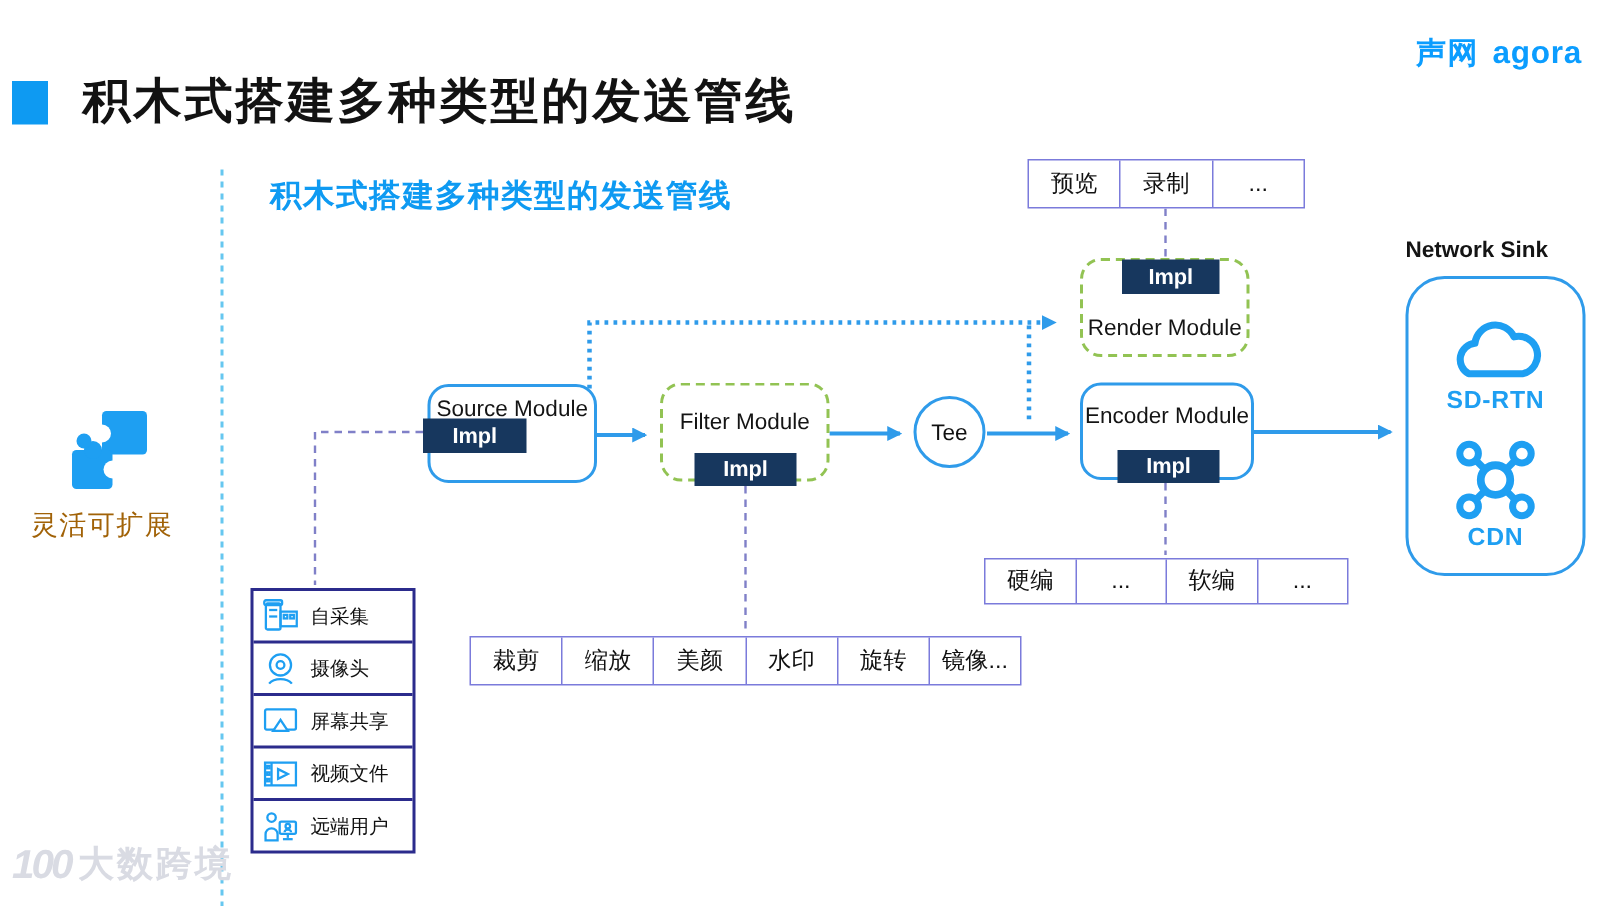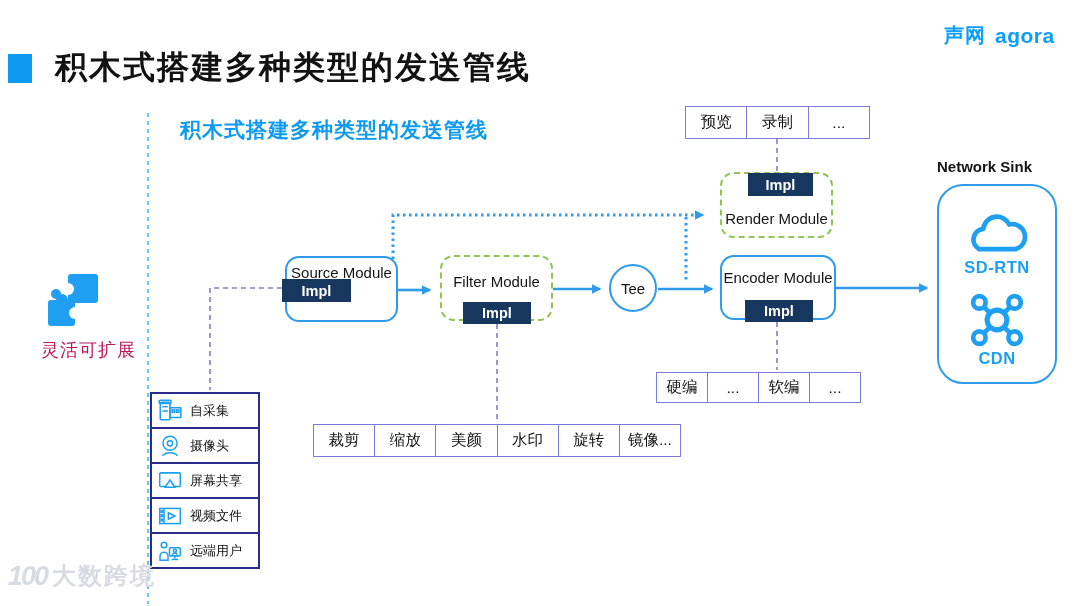--- a/index.html
+++ b/index.html
@@ -11,23 +11,23 @@
   
   .title-square{left:8px;top:54px;width:24px;height:29px;background:#0E9AF2;}
   .page-title{left:55px;top:46px;font-size:32px;font-weight:bold;color:#121212;letter-spacing:2px;}
   .brand{left:944px;top:22px;display:flex;align-items:center;gap:9px;}
   .brand .cn{font-size:20px;font-weight:bold;color:#0B9DFF;letter-spacing:1px;}
   .brand .en{font-size:21px;font-weight:bold;color:#0B9DFF;letter-spacing:.5px;}
   .subtitle{left:180px;top:116px;font-size:21px;font-weight:bold;color:#0E9AF2;letter-spacing:1px;}
   
   .overlay{position:absolute;left:0;top:0;pointer-events:none;}
   
-  .feature-caption{left:0px;top:338px;width:136px;text-align:right;font-size:18px;color:#be185d;letter-spacing:1px;}
-  
-  .source-list{left:150px;top:392px;width:110px;height:177px;border:2px solid #2B2B8C;background:#fff;
+  .feature-caption{left:0px;top:338px;width:136px;text-align:center;font-size:18px;color:#a16207;letter-spacing:1px;}
+  
+  .source-list{left:167px;top:392px;width:110px;height:177px;border:2px solid #2B2B8C;background:#fff;
     box-sizing:border-box;display:flex;flex-direction:column;}
   .source-row{flex:1;display:flex;align-items:center;gap:7px;padding-left:5px;border-top:2px solid #2B2B8C;}
   .source-row:first-child{border-top:none;}
   .source-row .lbl{font-size:13px;color:#111;}
   .source-row svg{flex:0 0 auto;}
   
   .module{box-sizing:border-box;background:#fff;border-radius:14px;}
   .module .mlabel{text-align:center;font-size:15px;color:#141414;}
   .m-source{left:285px;top:256px;width:113px;height:66px;border:2px solid #2F9BEA;}
   .m-source .mlabel{margin-top:6px;}
@@ -45,21 +45,21 @@
   .impl-render{left:748px;top:173px;width:65px;height:23px;}
   .tee{left:609px;top:264px;width:48px;height:48px;border:2px solid #2F9BEA;border-radius:50%;
     box-sizing:border-box;background:#fff;display:flex;align-items:center;justify-content:center;font-size:15px;}
   
   .strip{box-sizing:border-box;border:1.5px solid #7B7BDB;background:#fff;display:flex;}
   .strip .cell{flex:1;display:flex;align-items:center;justify-content:center;
     font-size:15.5px;color:#111;border-left:1.5px solid #7B7BDB;}
   .strip .cell:first-child{border-left:none;}
   .strip-render{left:685px;top:106px;width:185px;height:33px;}
   .strip-filter{left:313px;top:424px;width:368px;height:33px;}
-  .strip-encoder{left:656px;top:372px;width:205px;height:31px;}
+  .strip-encoder{left:656px;top:372px;width:243px;height:31px;}
   
   .sink-title{left:937px;top:158px;width:120px;font-size:15px;font-weight:600;color:#141414;}
   .sink-box{left:937px;top:184px;width:120px;height:200px;border:2.5px solid #2F9BEA;border-radius:26px;
     box-sizing:border-box;display:flex;flex-direction:column;align-items:center;padding-top:24px;background:#fff;}
   .sink-label{font-size:16.5px;font-weight:bold;color:#1E9FF2;letter-spacing:.5px;}
   .sink-gap{height:14px;}
   
   .watermark{left:8px;top:560px;display:flex;align-items:center;gap:5px;color:#D9DBE3;}
   .wm-logo{font-size:27px;font-weight:bold;font-style:italic;letter-spacing:-2px;}
   .wm-text{font-size:24px;font-weight:bold;letter-spacing:2px;}

